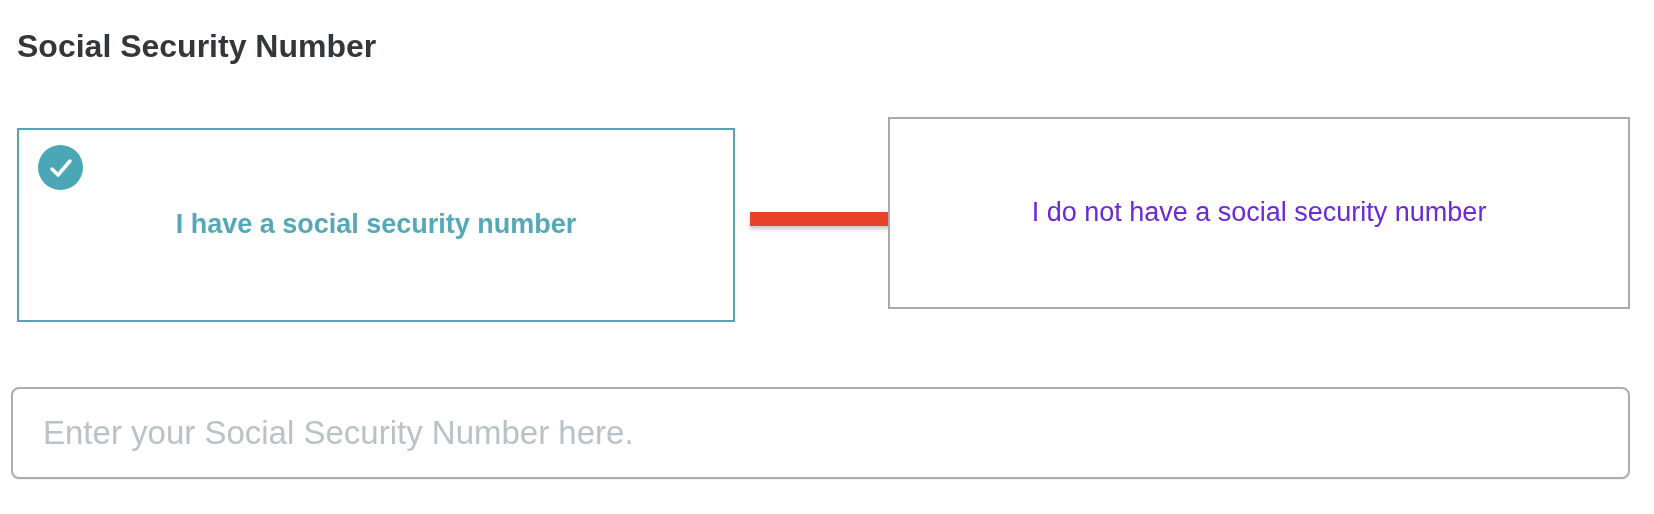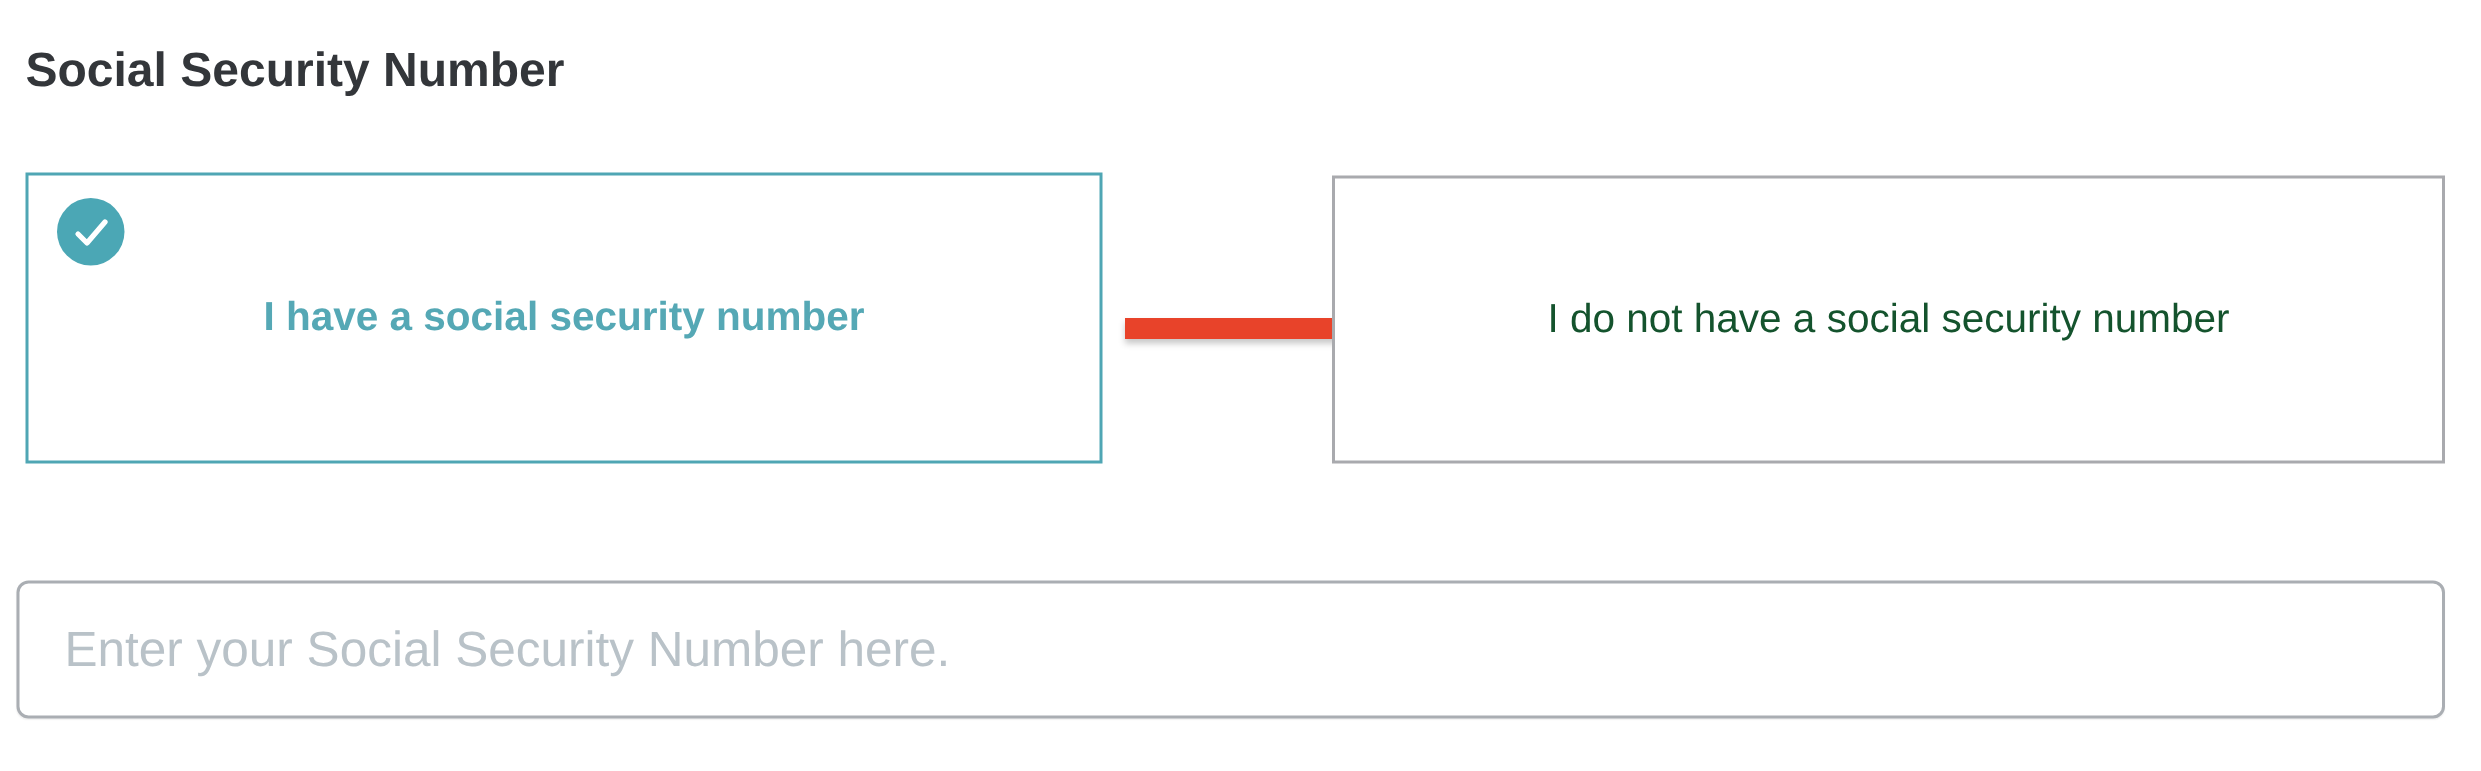--- a/index.html
+++ b/index.html
@@ -29,42 +29,42 @@
     position: absolute;
     box-sizing: border-box;
     background: #ffffff;
     display: flex;
     align-items: center;
     justify-content: center;
     cursor: pointer;
   }
   .option-card.selected {
     left: 17px;
-    top: 115px;
+    top: 128px;
     width: 718px;
     height: 194px;
     border: 2px solid #4fa6b4;
   }
   .option-card.unselected {
     left: 888px;
     top: 117px;
     width: 742px;
     height: 192px;
     border: 2px solid #a9aaae;
   }
   .option-label {
     font-size: 27px;
     line-height: 1.3;
   }
   .option-card.selected .option-label {
     color: #55a8b5;
     font-weight: 700;
   }
   .option-card.unselected .option-label {
-    color: #14532d;
+    color: #6d28d9;
     font-weight: 400;
   }
   .check-badge {
     position: absolute;
     left: 19px;
     top: 15px;
     width: 45px;
     height: 45px;
     border-radius: 50%;
     background: #4ba7b5;

